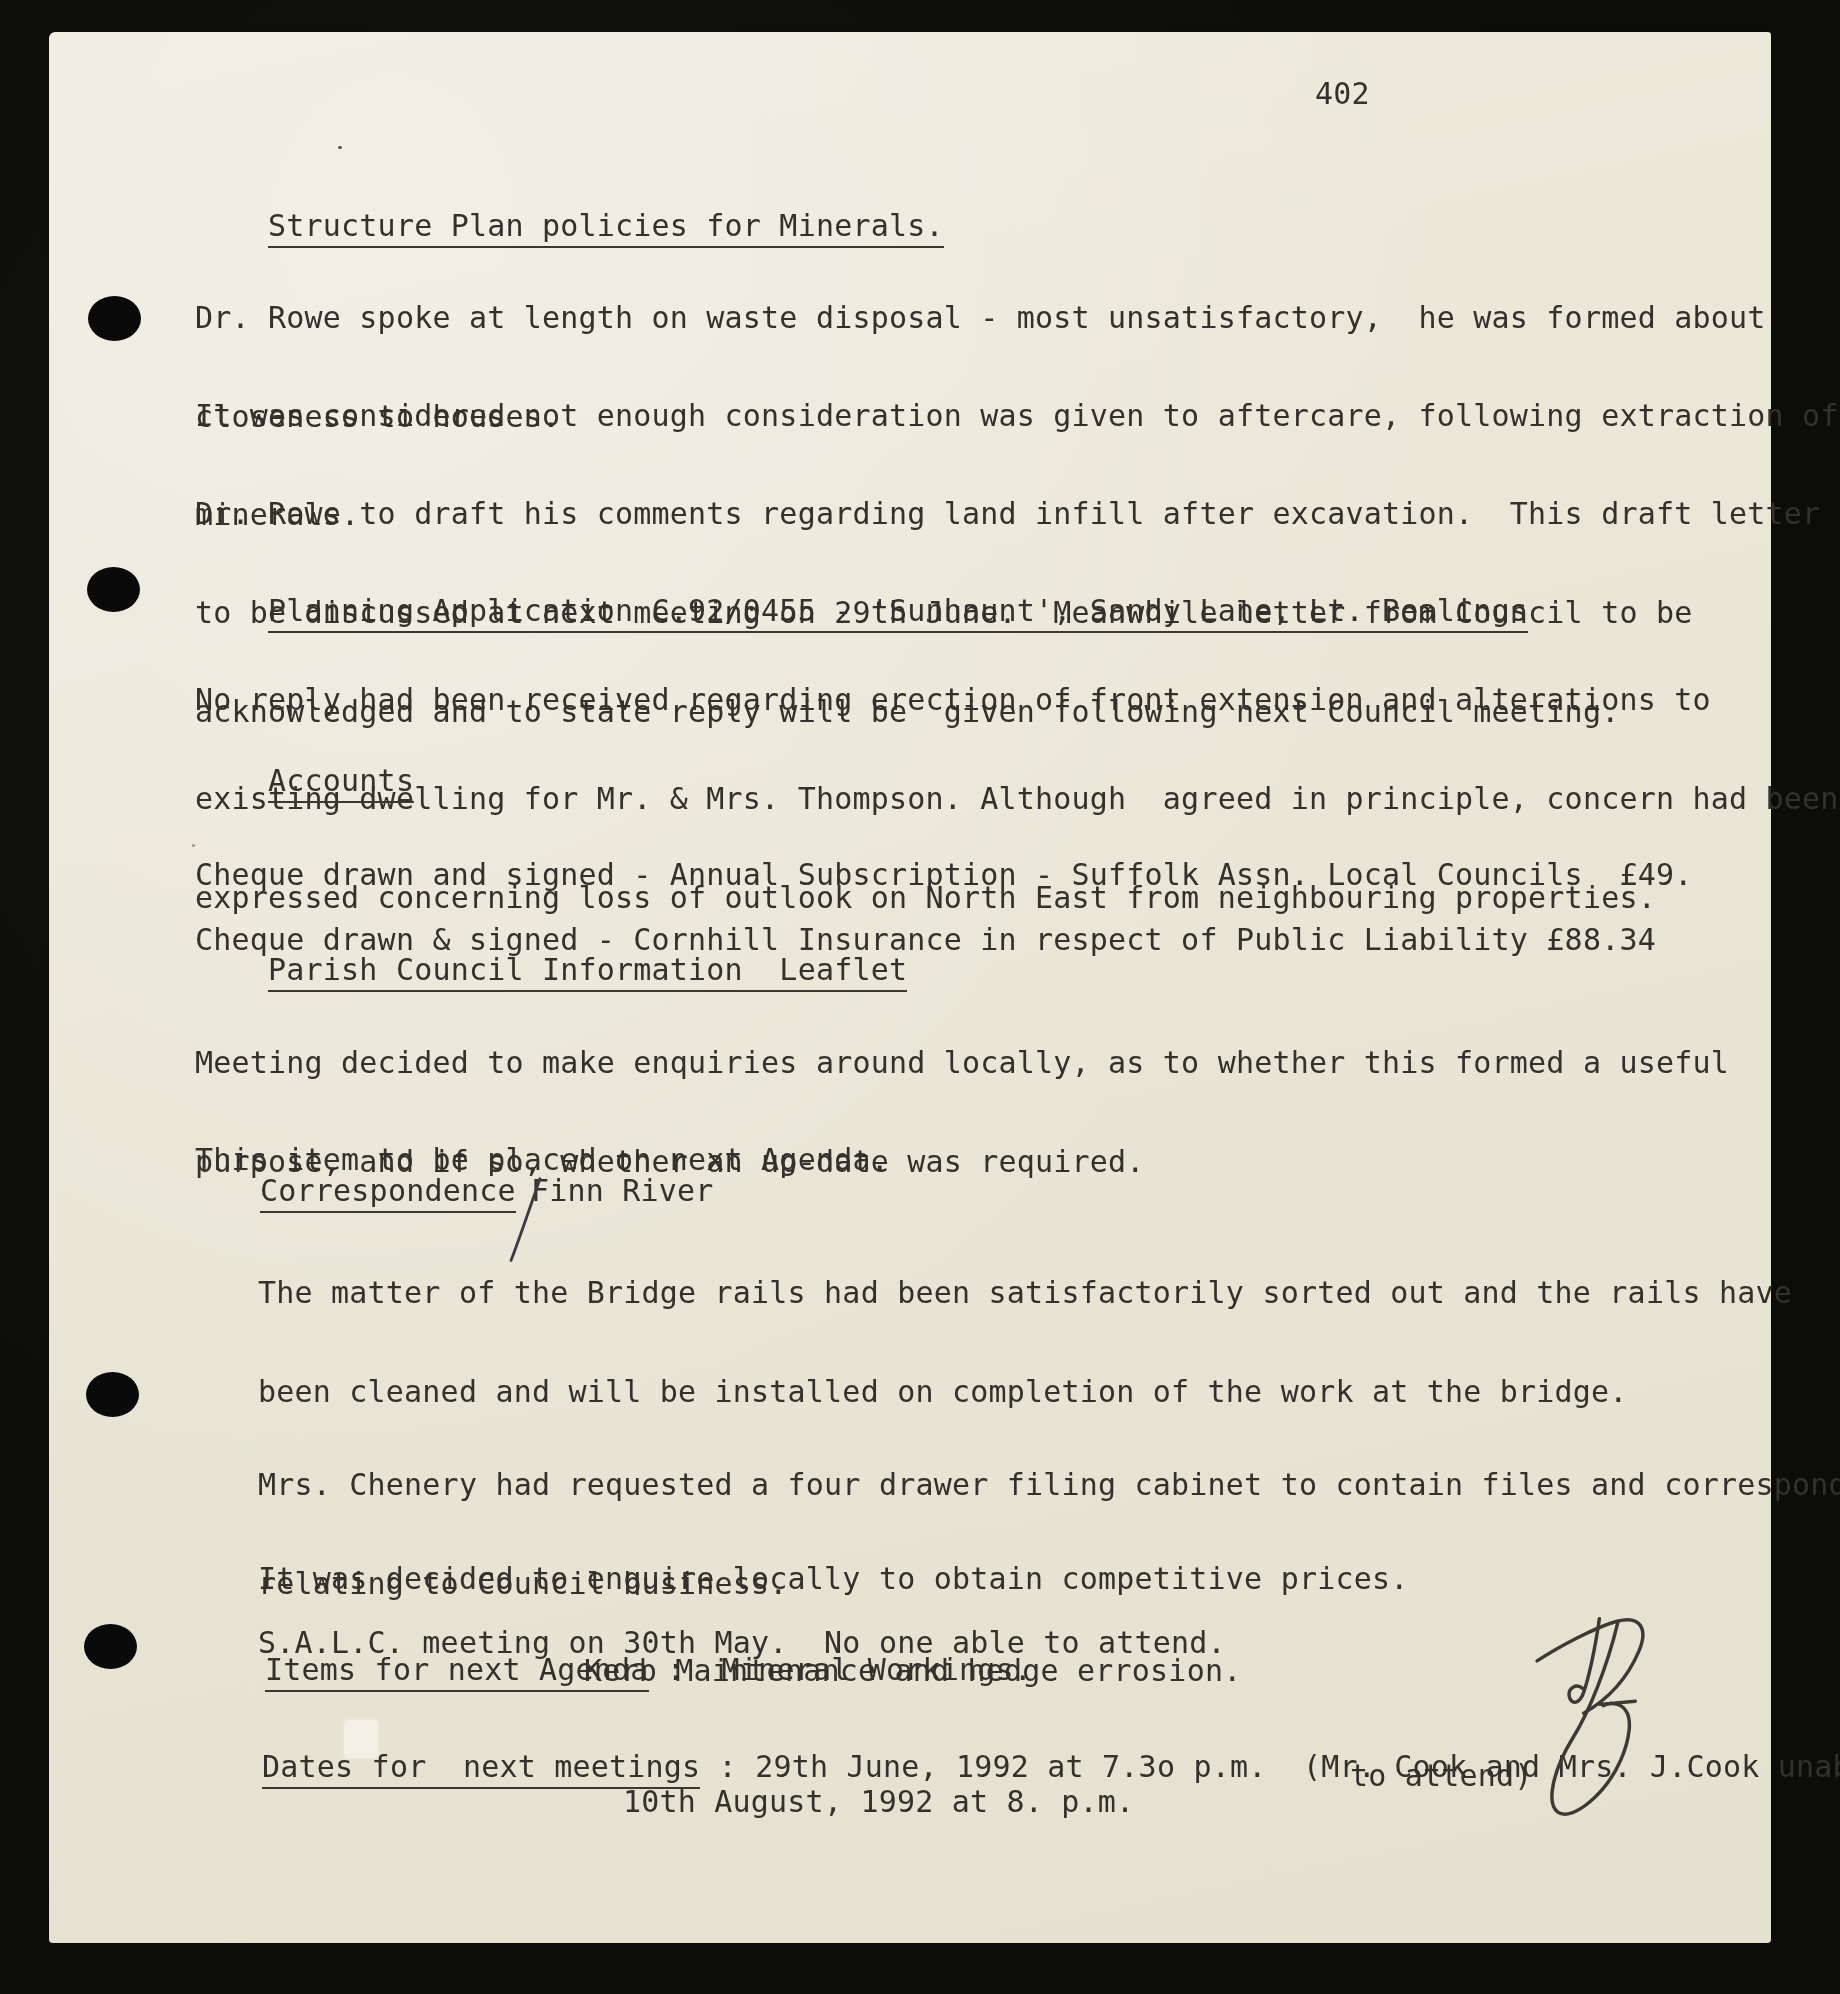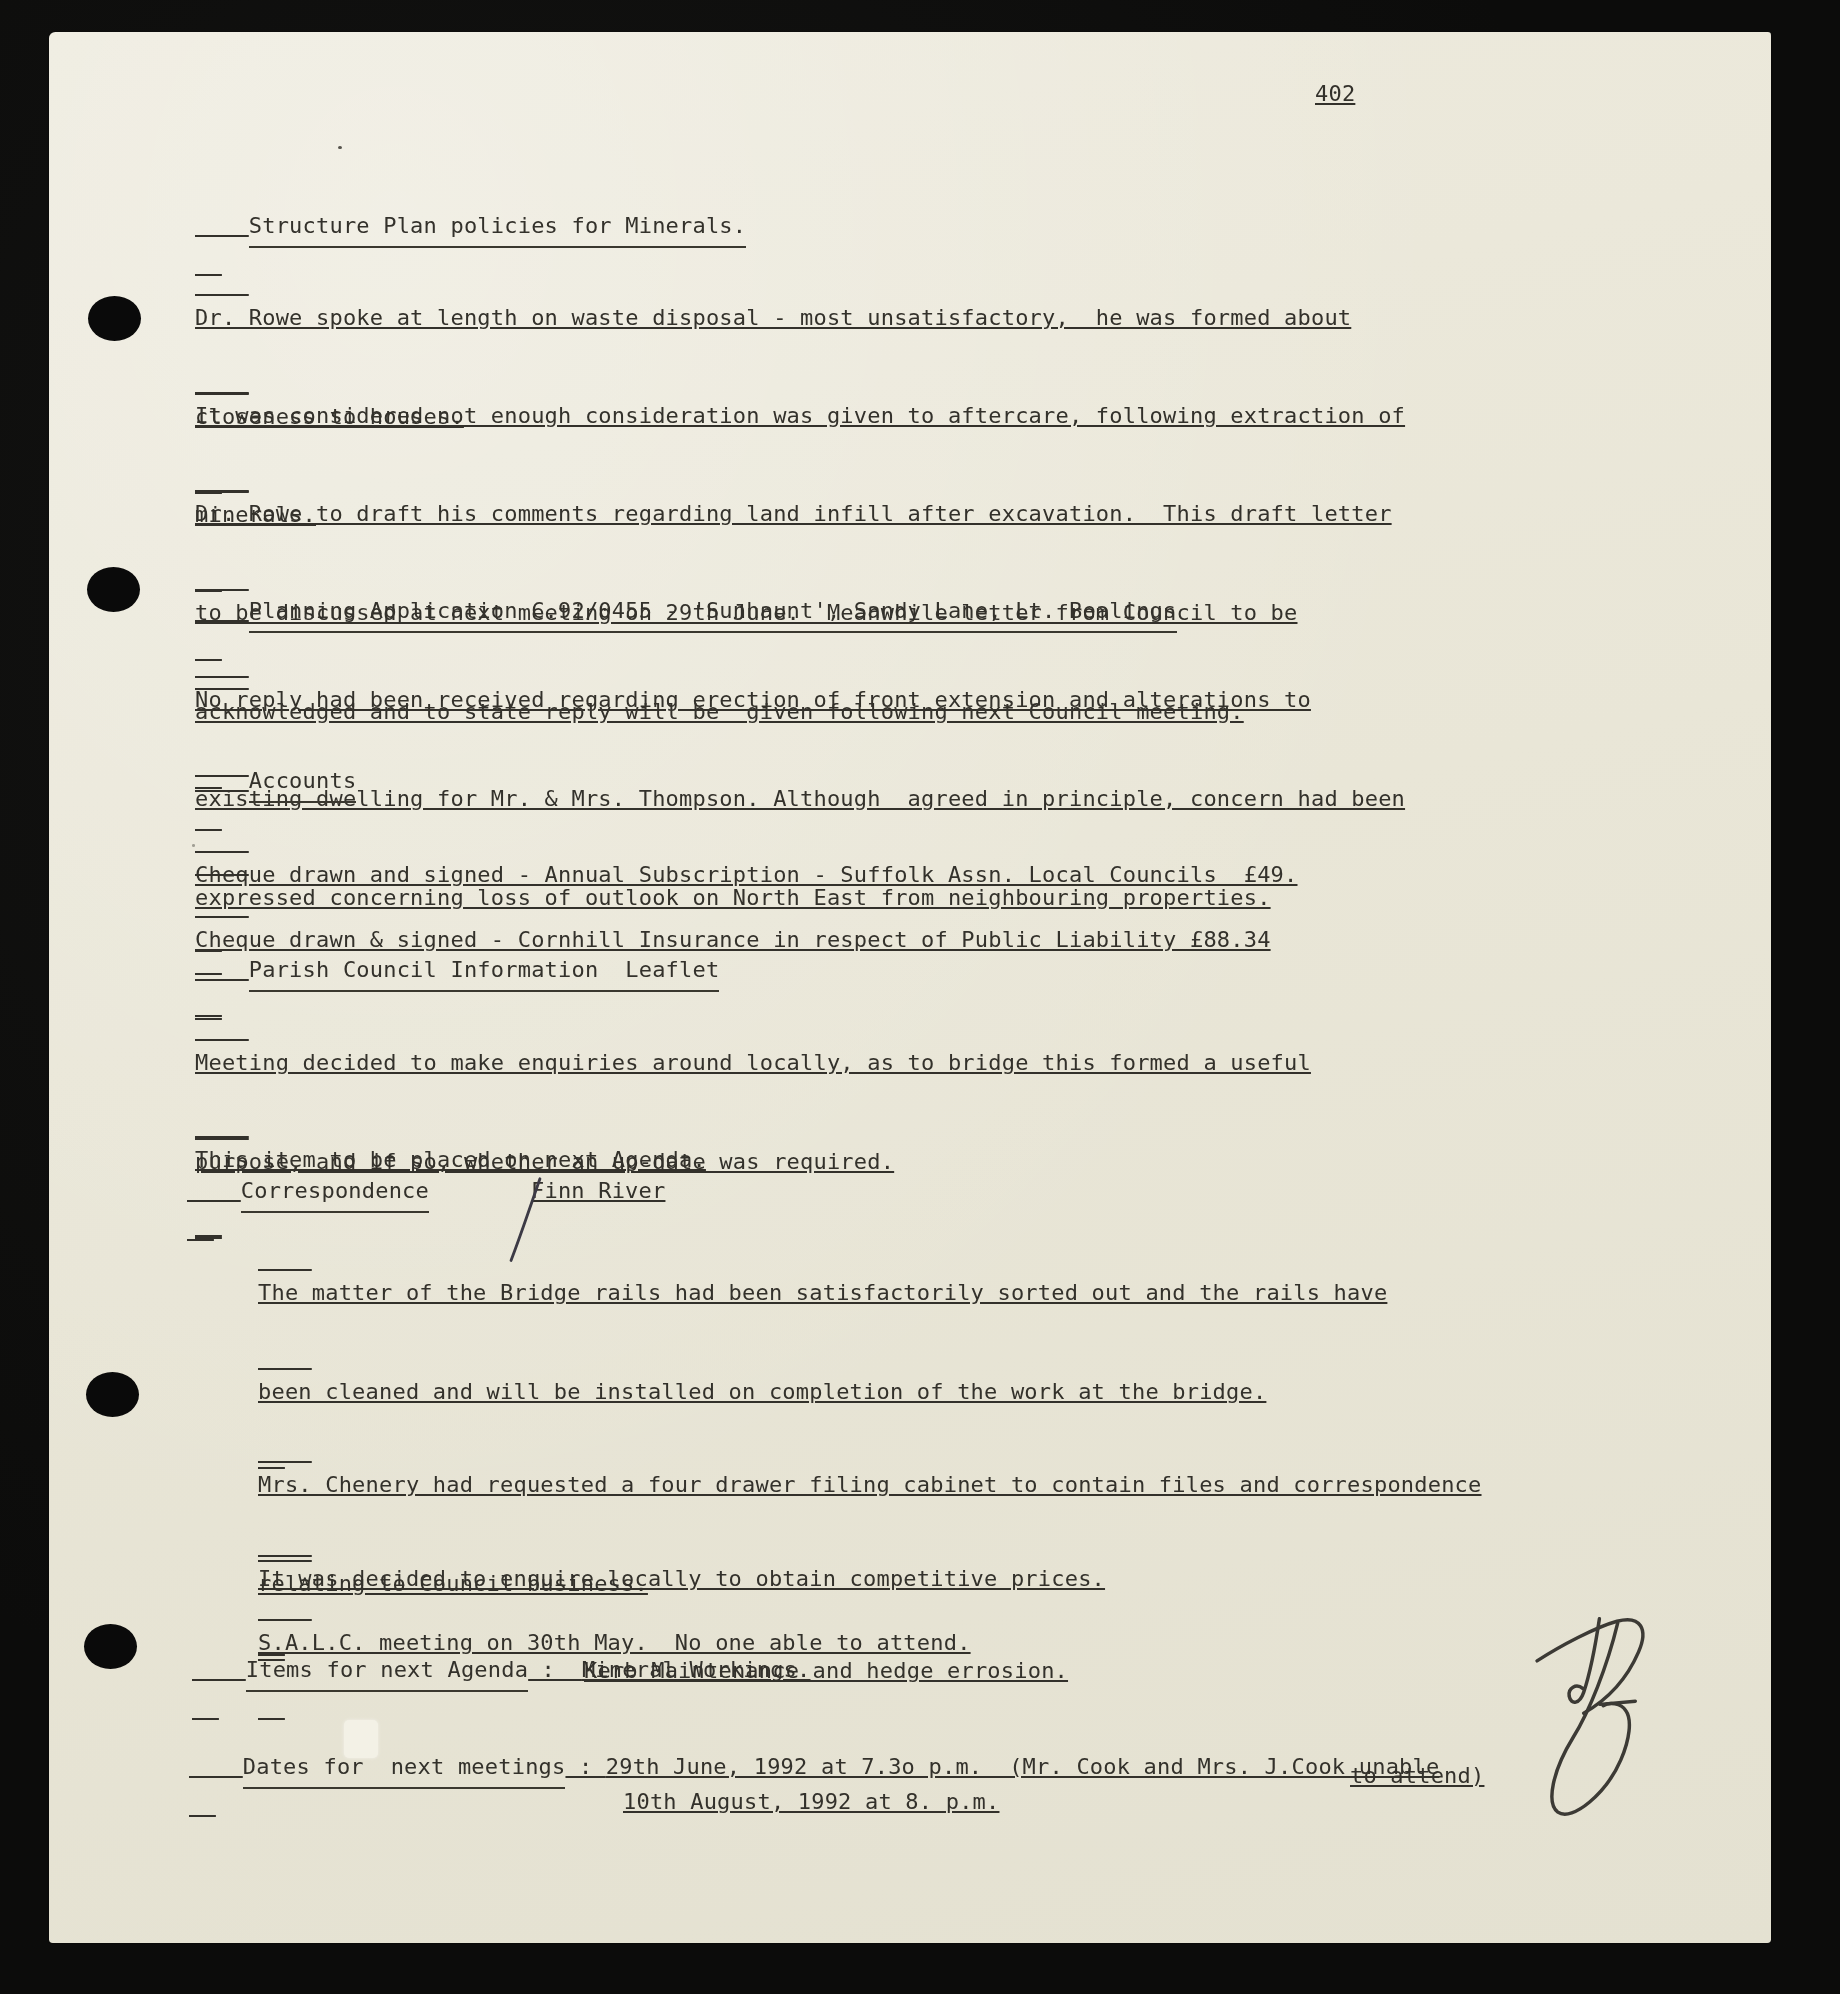--- a/index.html
+++ b/index.html
@@ -22,25 +22,24 @@
     width: 1722px; height: 1911px;
     background:
       radial-gradient(ellipse at 20% 10%, rgba(255,255,255,0.28), rgba(255,255,255,0) 55%),
       linear-gradient(168deg, #edeadd 0%, #e9e6d7 45%, #e4e1d1 100%);
     border-radius: 6.3px 3.2px 3.8px 3.8px;
     box-shadow: 0 0 1.3px rgba(0,0,0,0.6);
   }
   .txt {
     position: absolute;
     color: #33312b;
-    font-size: 22px;
+    font-size: 30px;
     letter-spacing: 0.2px;
     line-height: 33px;
     white-space: pre;
-    text-decoration: underline;
   }
   .heading-underline {
     display: inline-block;
     border-bottom: 2.5px solid #3a382f;
     padding-bottom: 4.4px;
   }
   .hole {
     position: absolute;
     width: 53px; height: 45px;
     background: #0a0a0a;
@@ -120,21 +119,21 @@
     <div>Cheque drawn and signed - Annual Subscription - Suffolk Assn. Local Councils  £49.</div>
   </div>
   <div class="txt" style="left:146px; top:825px;">
     <div>Cheque drawn &amp; signed - Cornhill Insurance in respect of Public Liability £88.34</div>
   </div>
 
   <div class="txt" style="left:146px; top:888px;">
     <span class="heading-underline">Parish Council Information  Leaflet</span>
   </div>
   <div class="txt" style="left:146px; top:948px;">
-    <div>Meeting decided to make enquiries around locally, as to bridge this formed a useful</div>
+    <div>Meeting decided to make enquiries around locally, as to whether this formed a useful</div>
     <div>purpose, and if so, whether an up-date was required.</div>
   </div>
   <div class="txt" style="left:146px; top:1045px;">
     <div>This item to be placed on next Agenda.</div>
   </div>
 
   <div class="txt" style="left:138px; top:1109px;">
     <span class="heading-underline">Correspondence</span>
   </div>
 

